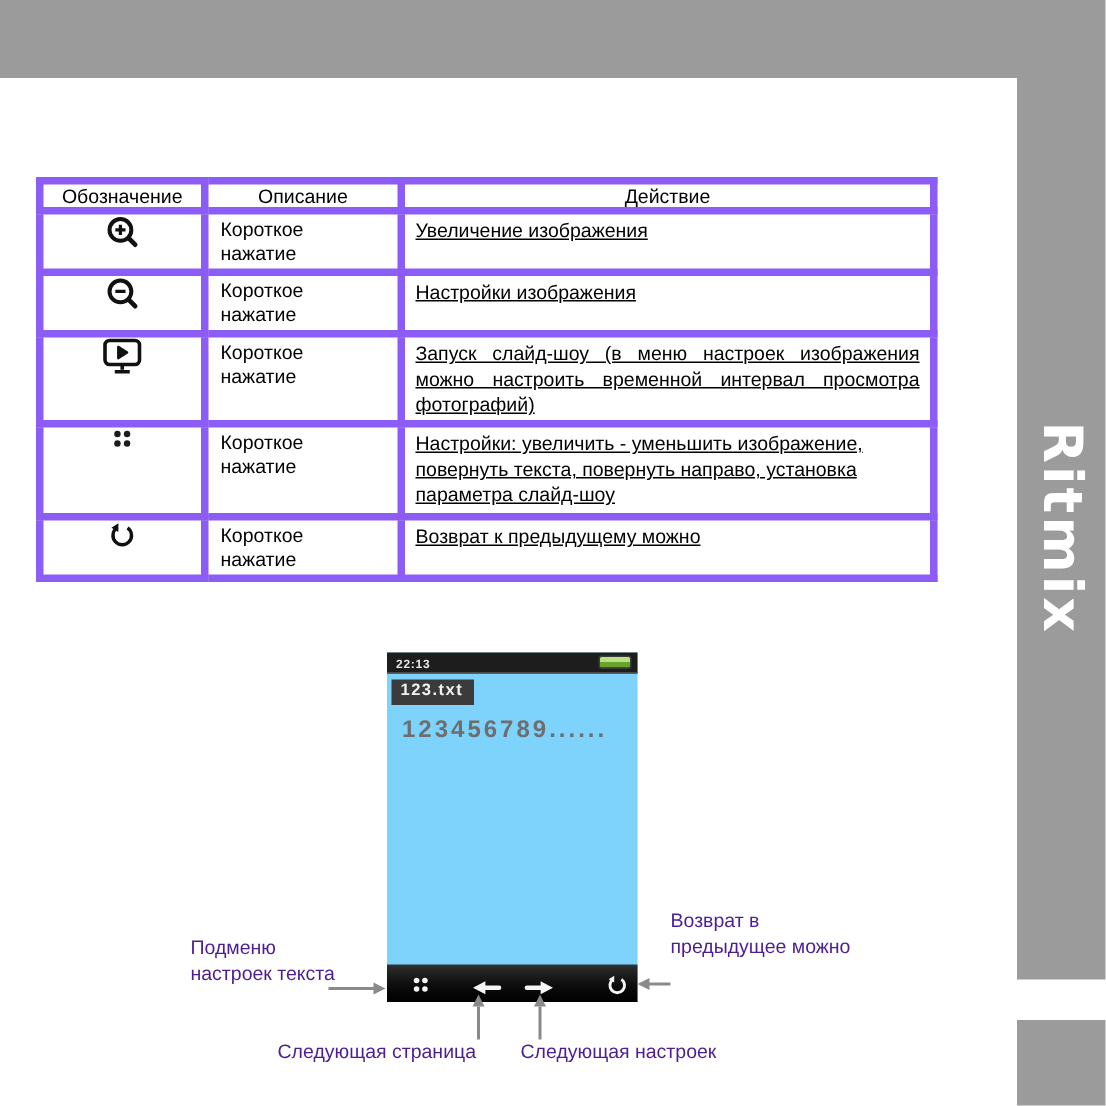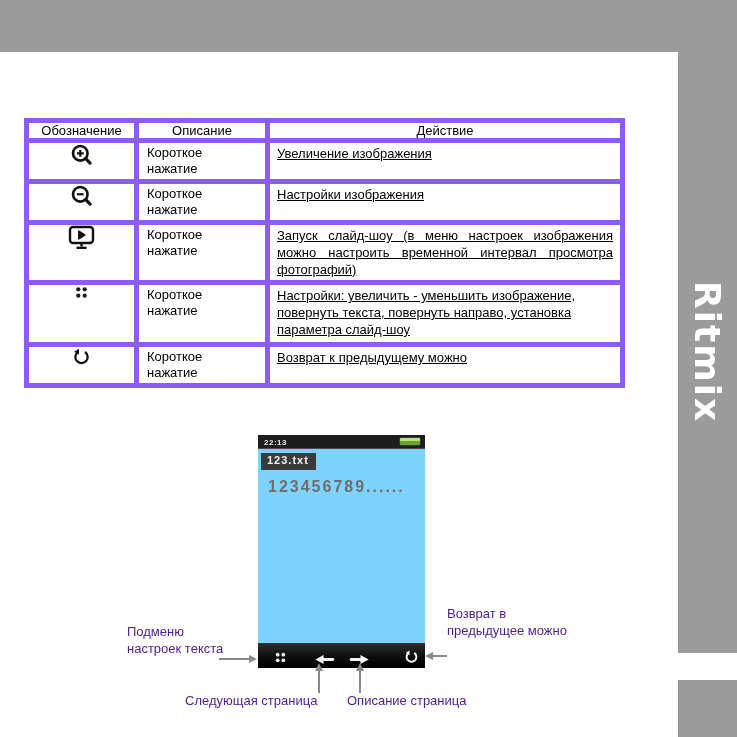--- a/index.html
+++ b/index.html
@@ -200,13 +200,13 @@
 </div>
 <div class="hline" style="left:432px; top:655px; width:15px;"></div>
 <div class="arr-l" style="left:425px; top:652px;"></div>
 
 <div class="vline" style="left:318px; top:671px; height:22px;"></div>
 <div class="arr-u" style="left:315px; top:663px;"></div>
 <div class="note" style="left:185px; top:692px;">Следующая страница</div>
 
 <div class="vline" style="left:359px; top:671px; height:22px;"></div>
 <div class="arr-u" style="left:356px; top:663px;"></div>
-<div class="note" style="left:347px; top:692px;">Описание страница</div>
+<div class="note" style="left:347px; top:692px;">Следующая настроек</div>
 
 </body></html>

